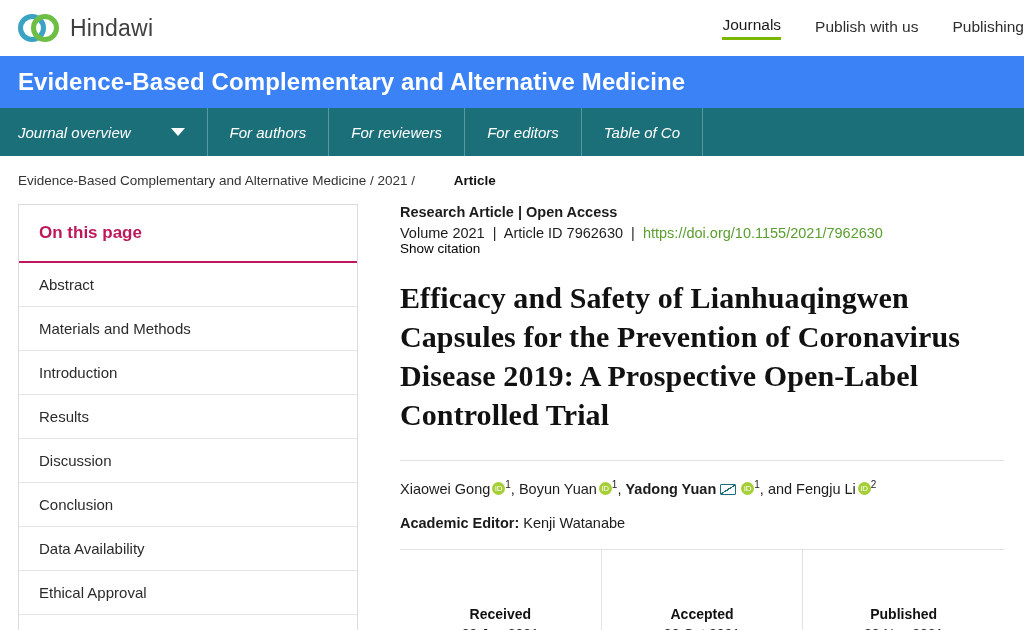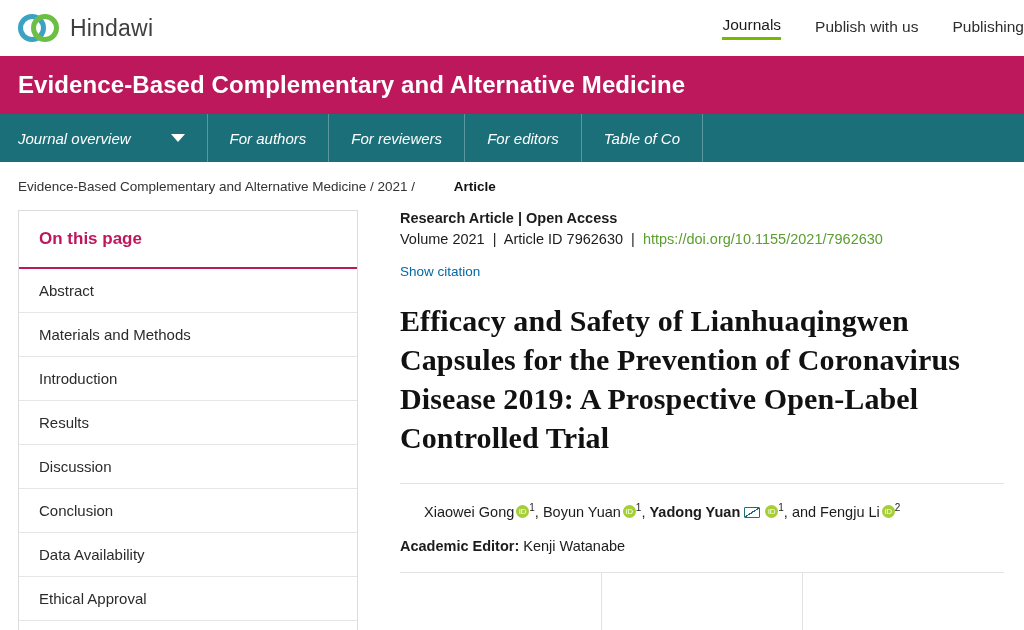--- a/index.html
+++ b/index.html
@@ -42,23 +42,23 @@
     white-space: nowrap;
   }
   .topnav .item { padding-bottom: 3px; cursor: pointer; }
   .topnav .item.active {
     border-bottom: 3px solid #7ab800;
     color: #1a1a1a;
   }
 
   
   .journal-banner {
-    background: #be185d;
+    background: #3b82f6;
     color: #ffffff;
-    height: 58px;
+    height: 52px;
     display: flex;
     align-items: center;
     padding-left: 18px;
   }
   .journal-title {
     font-size: 24px;
     font-weight: bold;
     letter-spacing: .1px;
   }
 
@@ -133,44 +133,42 @@
     color: #1c1c1c;
   }
   .meta-line1 b { font-weight: bold; }
   .meta-line2 {
     font-size: 14.5px;
     color: #1c1c1c;
     margin-top: 5px;
   }
   .doi-link { color: #5a9e2f; text-decoration: none; }
   .show-citation {
-    margin-top: 17px;
     font-size: 13.5px;
-    color: #0369a1;
+    color: #000000;
     cursor: pointer;
   }
   h1.article-title {
     font-family: "Liberation Serif", serif;
     font-size: 30px;
     line-height: 1.3;
     font-weight: bold;
     color: #111;
     margin: 22px 0 0 0;
     letter-spacing: .1px;
   }
   .authors-wrap {
     margin-top: 26px;
     border-top: 1px solid #e2e2e2;
     padding-top: 16px;
   }
   .authors {
     font-size: 14.5px;
     color: #1c1c1c;
     line-height: 1.6;
-    margin-left: 24px;
   }
   .authors b { font-weight: bold; }
   sup { font-size: 10px; }
   .orcid {
     display: inline-block;
     width: 13px; height: 13px;
     border-radius: 50%;
     background: #a6ce39;
     position: relative;
     vertical-align: -1px;

